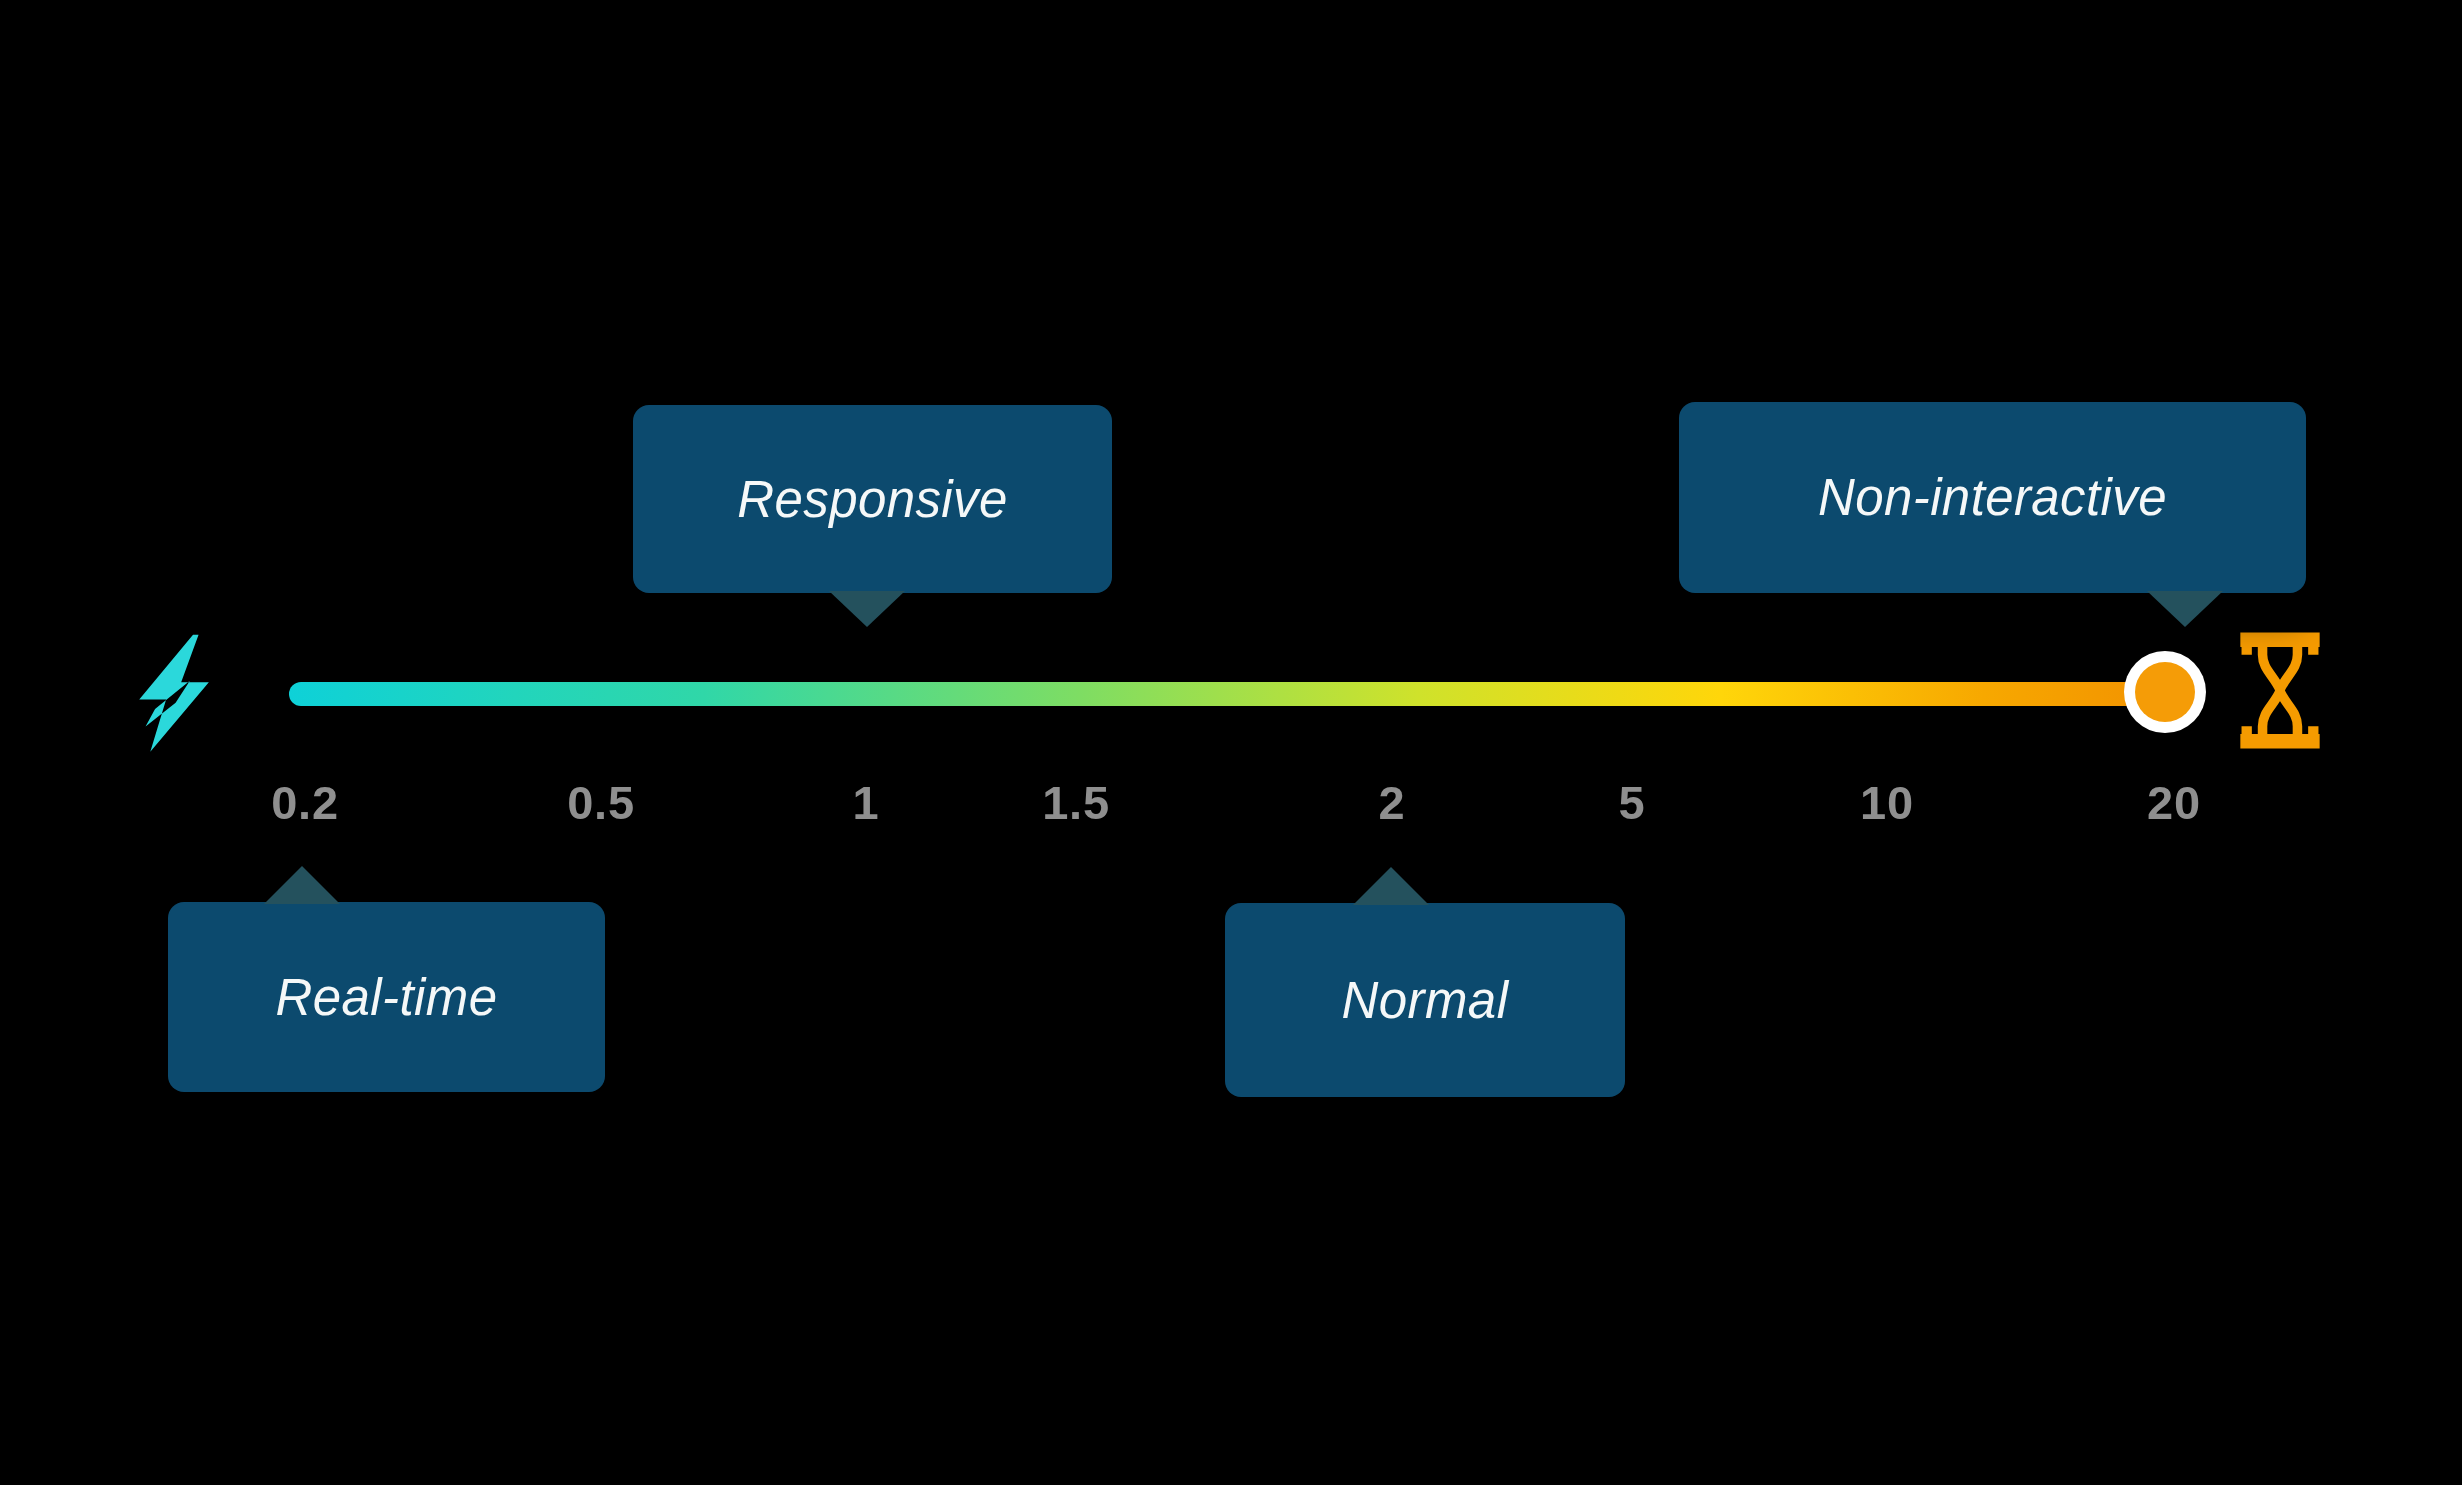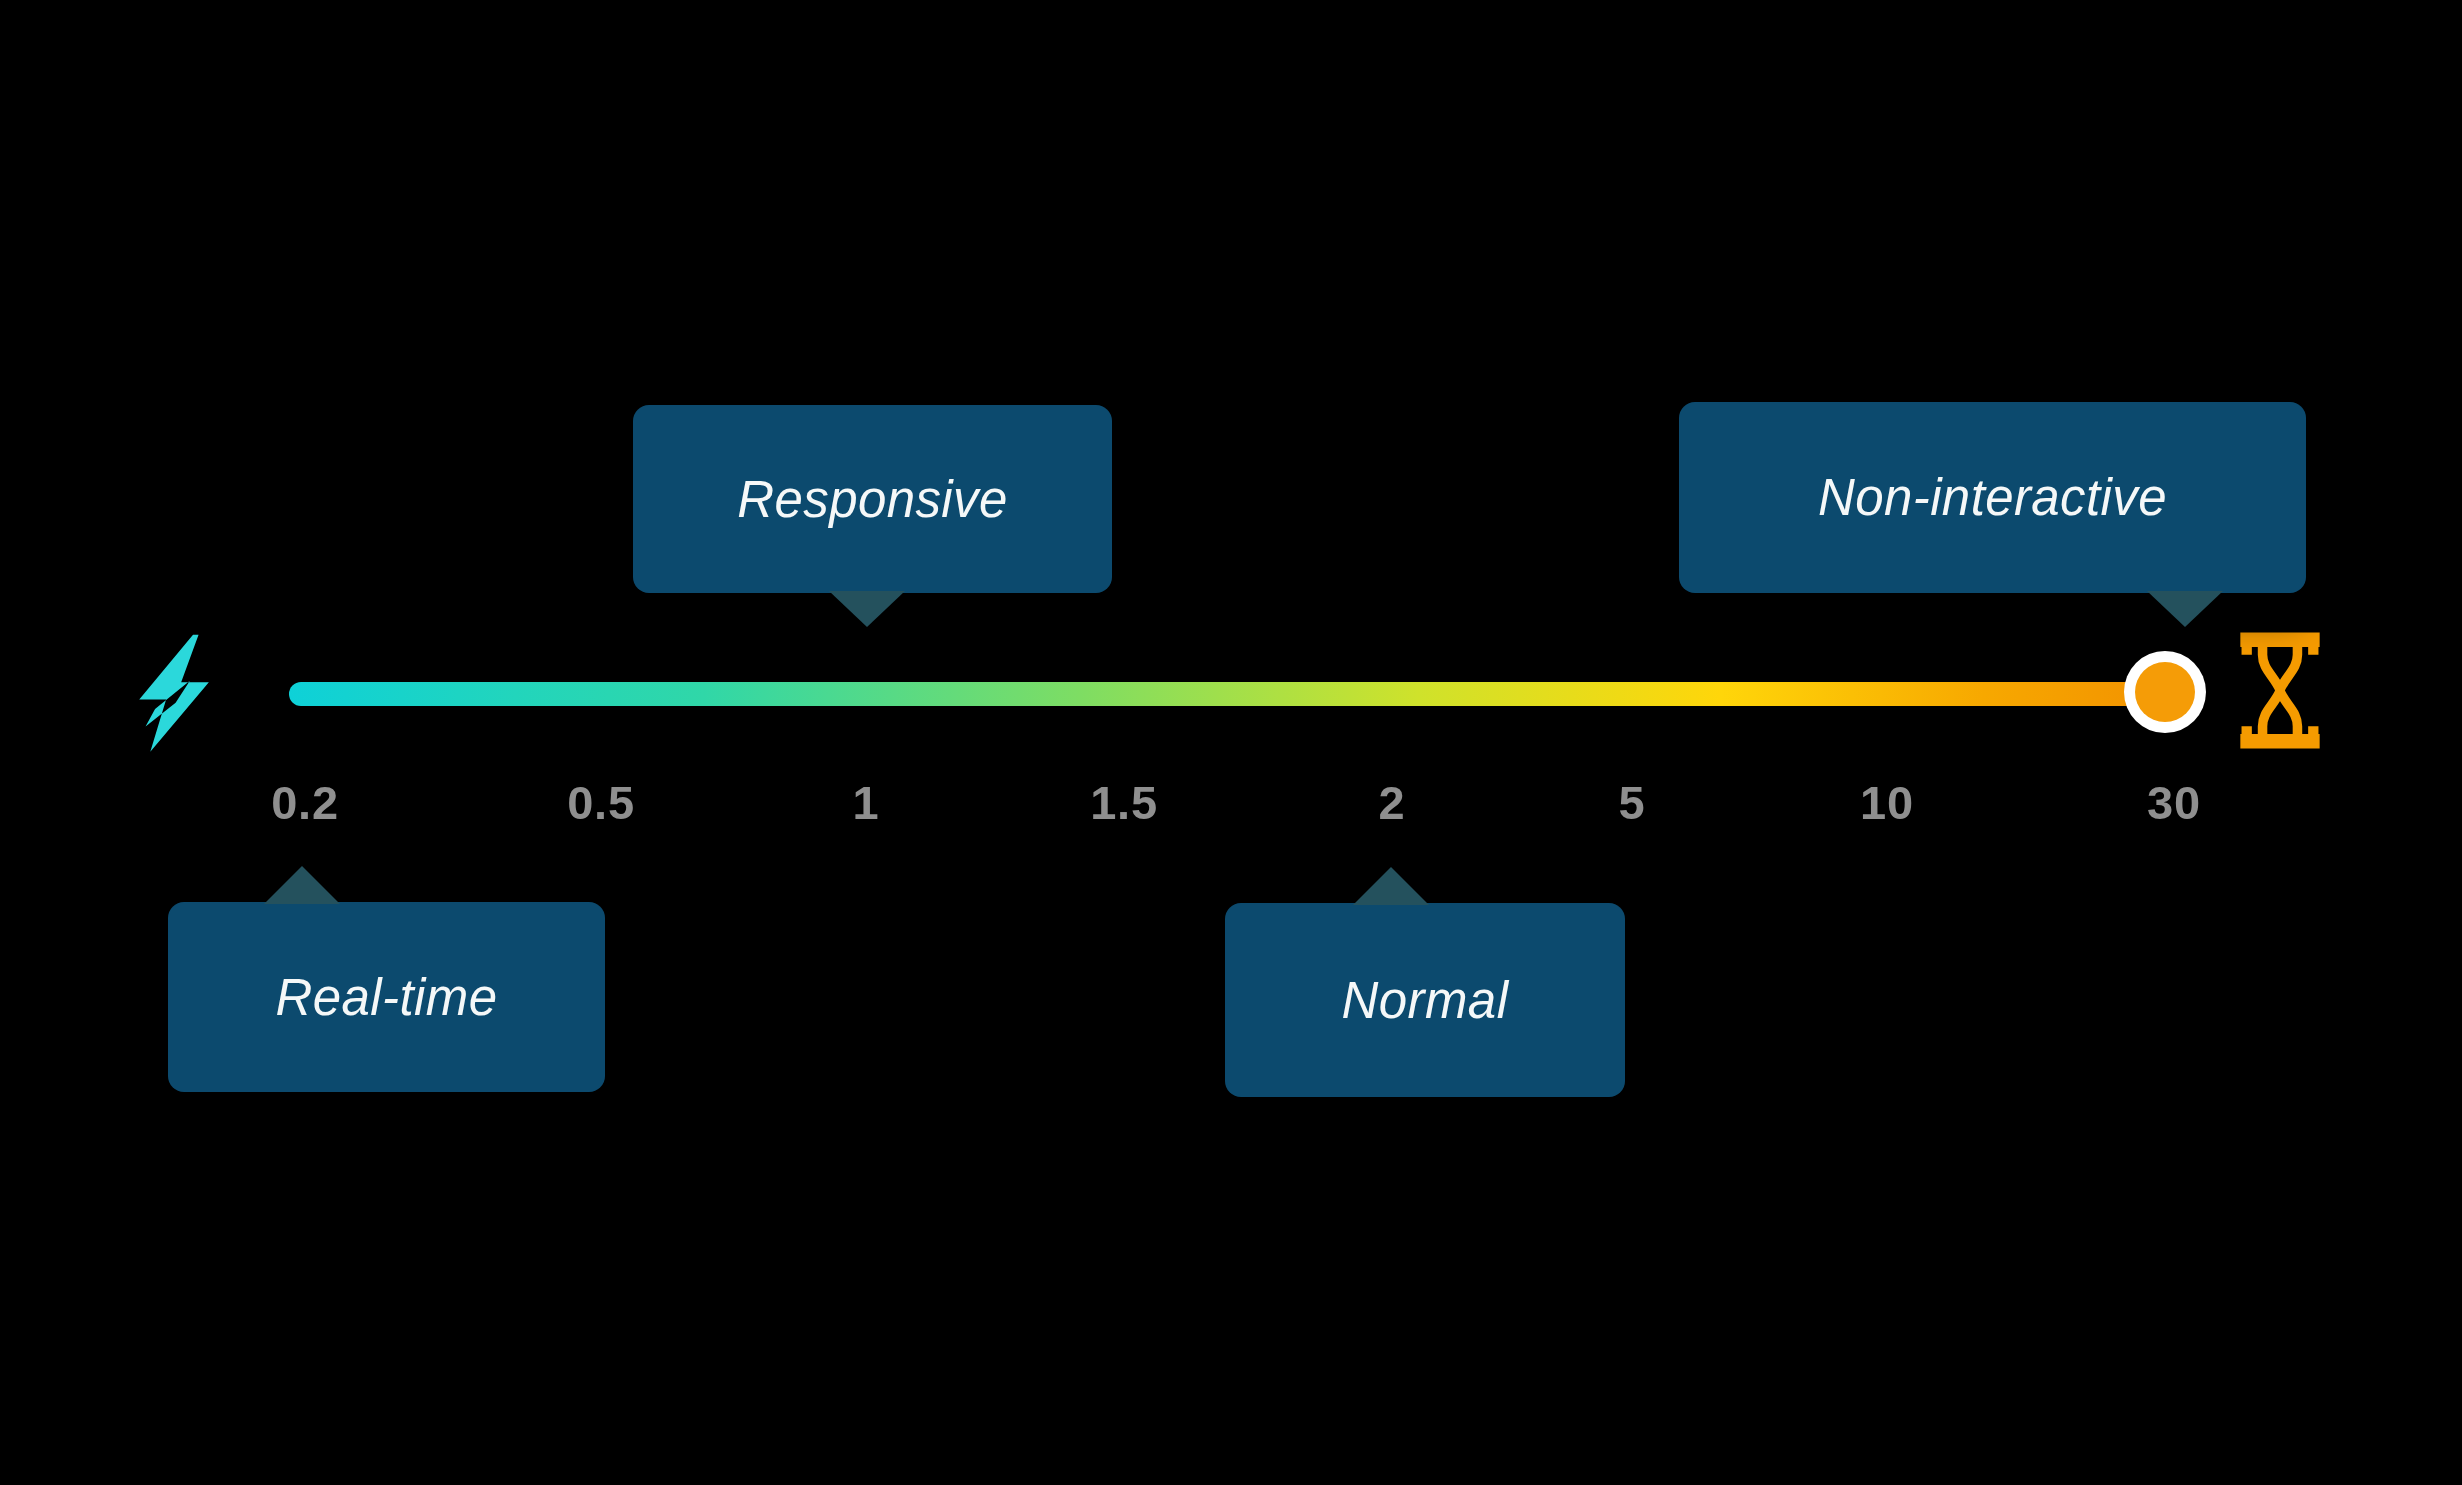--- a/index.html
+++ b/index.html
@@ -29,21 +29,21 @@
   
   .bolt-icon{position:absolute;left:120px;top:630px;width:97px;height:125px;}
   .hourglass-icon{position:absolute;left:2234px;top:631px;width:92px;height:119px;}
 
   
   .tick{
     position:absolute;top:777px;transform:translateX(-50%);
     font-size:47px;font-weight:700;color:#8F8F8F;line-height:51px;
     letter-spacing:0.8px;white-space:nowrap;
   }
-  .tick-1{left:305px;}  .tick-2{left:601px;}  .tick-3{left:866px;} .tick-4{left:1124px;}
+  .tick-1{left:305px;}  .tick-2{left:601px;}  .tick-3{left:866px;} .tick-4{left:1076px;}
   .tick-5{left:1392px;} .tick-6{left:1632px;} .tick-7{left:1887px;} .tick-8{left:2174px;}
 
   
   .tooltip{
     position:absolute;background:#0c4a6e;color:#F5F8F8;
     border-radius:16px;display:flex;align-items:center;justify-content:center;
     font-size:51px;font-weight:500;letter-spacing:0.4px;white-space:nowrap;
     box-shadow:0 27px 32px rgba(0,0,0,0.55);
     font-style:italic;
   }
@@ -94,21 +94,21 @@
   </svg>
 
   <div>
     <span class="tick tick-1">0.2</span>
     <span class="tick tick-2">0.5</span>
     <span class="tick tick-3">1</span>
     <span class="tick tick-4">1.5</span>
     <span class="tick tick-5">2</span>
     <span class="tick tick-6">5</span>
     <span class="tick tick-7">10</span>
-    <span class="tick tick-8">30</span>
+    <span class="tick tick-8">20</span>
   </div>
 
   <div class="tooltip down tt-responsive">
     <span>Responsive</span>
   </div>
   <div class="tooltip down tt-noninteractive">
     <span>Non-interactive</span>
   </div>
 
   <div class="tooltip up tt-realtime">

